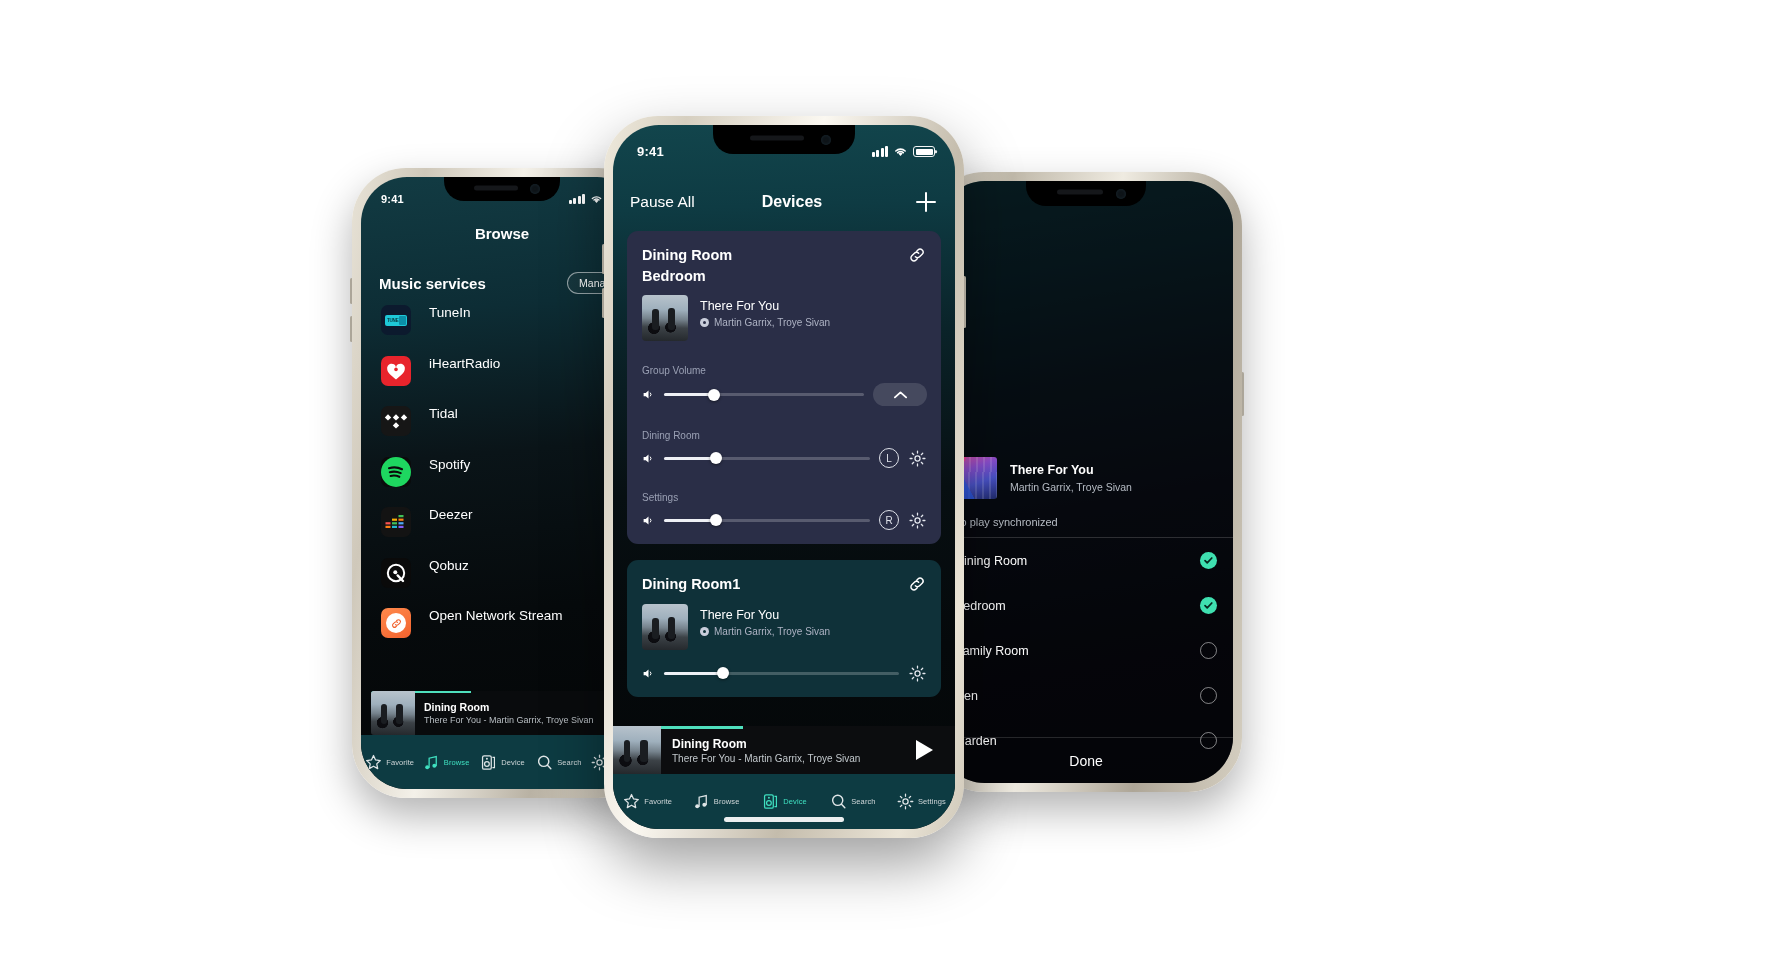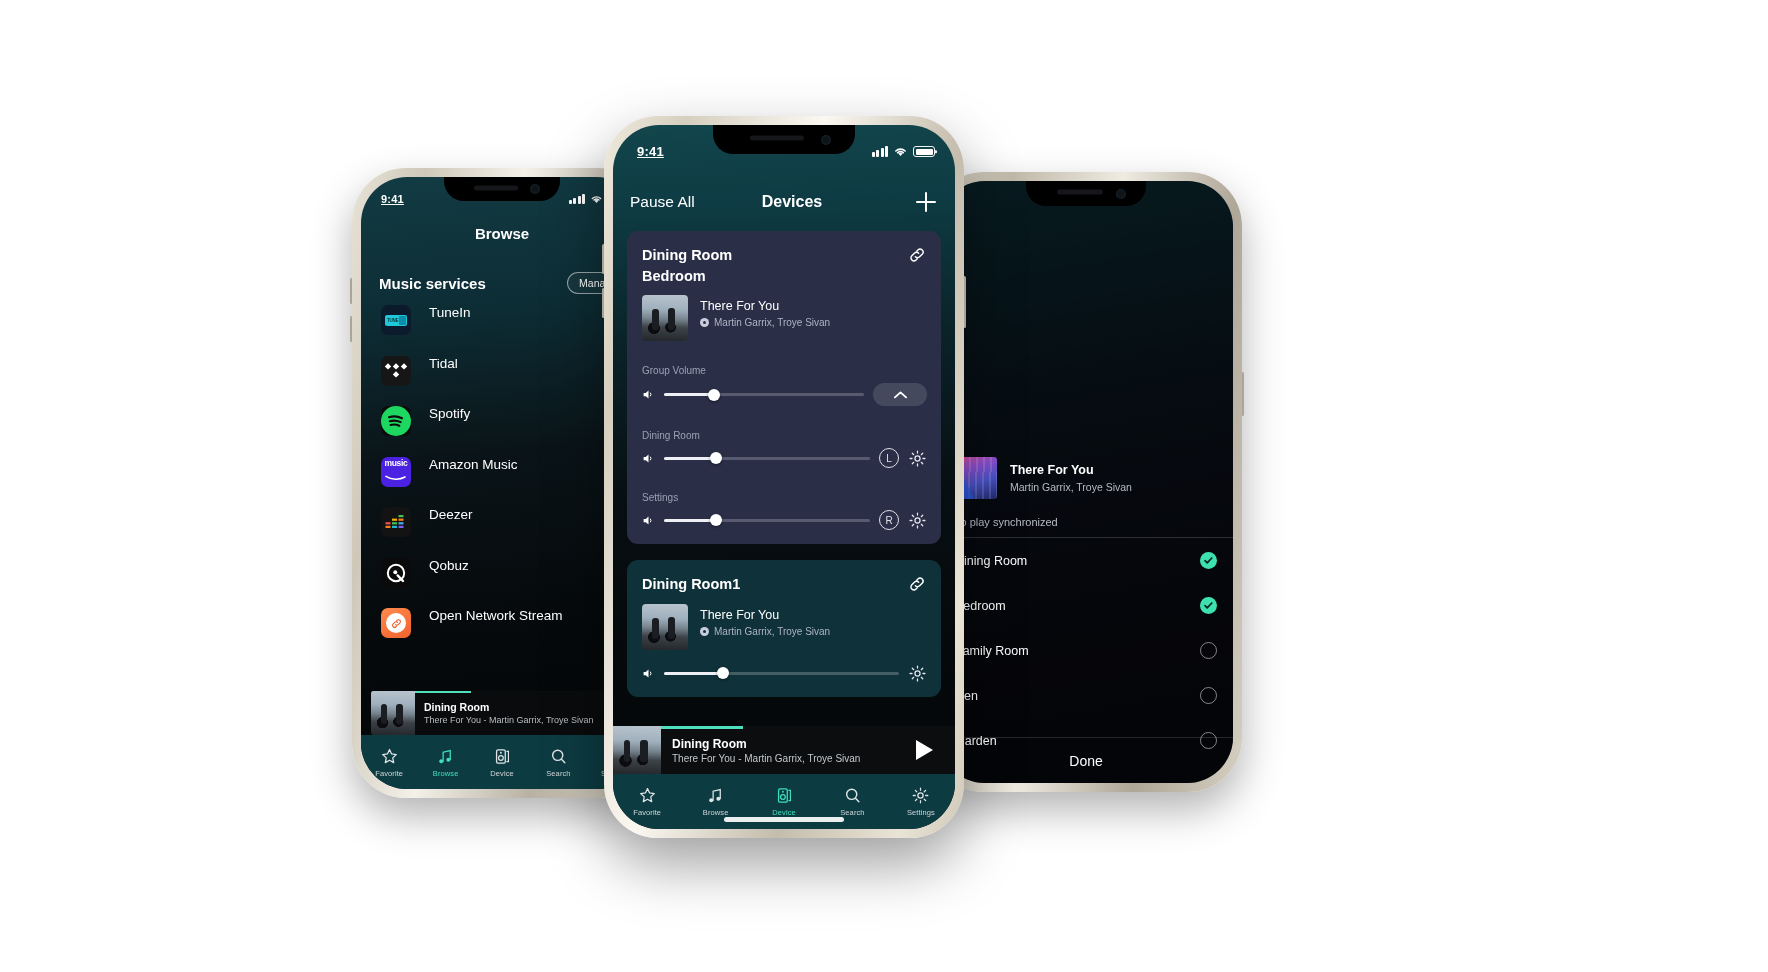--- a/index.html
+++ b/index.html
@@ -36,21 +36,21 @@
     width:10px; height:10px; border-radius:50%; background:#0e1418;
     box-shadow: inset 0 0 3px #1b2a33;
   }
 
   
   .statusbar {
     position:absolute; top:0; left:0; right:0; z-index:35;
     display:flex; align-items:center; justify-content:space-between;
     color:#fff; font-weight:bold;
   }
-  .sb-time { letter-spacing:.2px;text-decoration:underline; }
+  .sb-time { letter-spacing:.2px; }
   .sb-right { display:flex; align-items:flex-end; gap:5px; }
   .bars { display:flex; align-items:flex-end; gap:1.5px; }
   .bars i { display:block; width:3px; background:#fff; border-radius:1px; }
   .wifi { position:relative; }
   .batt {
     border:1.5px solid rgba(255,255,255,.95); border-radius:3px;
     position:relative;
   }
   .batt::after{
     content:""; position:absolute; right:-3px; top:50%; transform:translateY(-50%);
@@ -130,21 +130,21 @@
   .miniA .meta { padding-left:9px; overflow:hidden; }
   .miniA .m1 { font-size:10.5px; font-weight:bold; color:#fff; }
   .miniA .m2 { font-size:9px; color:#b9bfc4; margin-top:2px; white-space:nowrap; }
 
   
   .tabbar {
     position:absolute; left:0; right:0; bottom:0; z-index:22;
     display:flex; align-items:center;
     background:#0d3b42;
   }
-  .tab { flex:1; display:flex; flex-direction:column; align-items:center; justify-content:center; gap:3px; }
+  .tab { flex:1; display:flex; flex-direction:row; align-items:center; justify-content:center; gap:3px; }
   .tab .lbl { font-size:7.5px; color:#cfd6d8; letter-spacing:.1px; }
   .tab.active .lbl { color:#3fe0c0; }
   .tab svg { display:block; }
 
   
   #phoneB {
     left:604px; top:116px; width:360px; height:722px; z-index:20;
   }
   #phoneB .frame {
     background:linear-gradient(105deg,#efeadd 0%,#d6cfc0 15%,#fbf8f1 40%,#c4bcac 66%,#eae4d6 88%,#cfc8b9 100%);
@@ -322,20 +322,29 @@
           <div class="svcList" id="svcList">
               <div class="svcRow">
                 <div class="svcIcon ic-tunein">
                   <div class="tag">
                     <span>TUNE</span>
                   </div>
                 </div>
                 <div class="svcName">TuneIn</div>
               </div>
               <div class="svcRow">
+                <div class="svcIcon ic-iheart">
+                  <svg width="24" height="22" viewBox="0 0 24 22">
+                    <path d="M12 19.5C7 15.5 3.2 12.6 3.2 9.1A4.4 4.4 0 0 1 12 7.2a4.4 4.4 0 0 1 8.8 1.9c0 3.5-3.8 6.4-8.8 10.4z" fill="#fff"></path>
+                    <circle cx="12" cy="9.4" r="1.8" fill="#e8242c"></circle>
+                  </svg>
+                </div>
+                <div class="svcName">iHeartRadio</div>
+              </div>
+              <div class="svcRow">
                 <div class="svcIcon ic-tidal">
                   <svg width="24" height="17" viewBox="0 0 24 17">
                     <g fill="#fff">
                       <path d="M4 1.2 7.2 4.4 4 7.6.8 4.4z"></path>
                       <path d="M12 1.2 15.2 4.4 12 7.6 8.8 4.4z"></path>
                       <path d="M20 1.2 23.2 4.4 20 7.6 16.8 4.4z"></path>
                       <path d="M12 9.2 15.2 12.4 12 15.6 8.8 12.4z"></path>
                     </g>
                   </svg>
                 </div>
@@ -345,28 +354,20 @@
                 <div class="svcIcon ic-spotify">
                   <div class="g"><svg width="30" height="30" viewBox="0 0 30 30">
                       <g stroke="#0b0b0b" stroke-width="2.1" fill="none" stroke-linecap="round">
                         <path d="M8 11.2c4.2-1.3 9-1 13 1"></path>
                         <path d="M8.8 15.2c3.5-1 7.5-.7 10.9.9"></path>
                         <path d="M9.6 19c2.8-.8 6-.5 8.7.8"></path>
                       </g>
                     </svg></div>
                 </div>
                 <div class="svcName">Spotify</div>
-              </div>
-              <div class="svcRow">
-                <div class="svcIcon ic-amazon">
-                  <div style="text-align:center;line-height:1"><div style="font-size:8.5px;font-weight:bold;color:#fff;letter-spacing:-.3px">music</div><svg width="22" height="7" viewBox="0 0 22 7" style="margin-top:1px">
-                      <path d="M1 2.4c5.5 3.6 13.5 3.8 19 .6" stroke="#fff" stroke-width="1.6" fill="none" stroke-linecap="round"></path>
-                    </svg></div>
-                </div>
-                <div class="svcName">Amazon Music</div>
               </div>
               <div class="svcRow">
                 <div class="svcIcon ic-deezer">
                   <svg width="22" height="16" viewBox="0 0 22 16">
                     <g>
                       <rect x="13.5" y="1" width="5" height="2.2" fill="#40c057"></rect>
                       <rect x="13.5" y="4.6" width="5" height="2.2" fill="#fd7e14"></rect>
                       <rect x="7" y="4.6" width="5" height="2.2" fill="#fab005"></rect>
                       <rect x="13.5" y="8.2" width="5" height="2.2" fill="#4dabf7"></rect>
                       <rect x="7" y="8.2" width="5" height="2.2" fill="#40c057"></rect>

